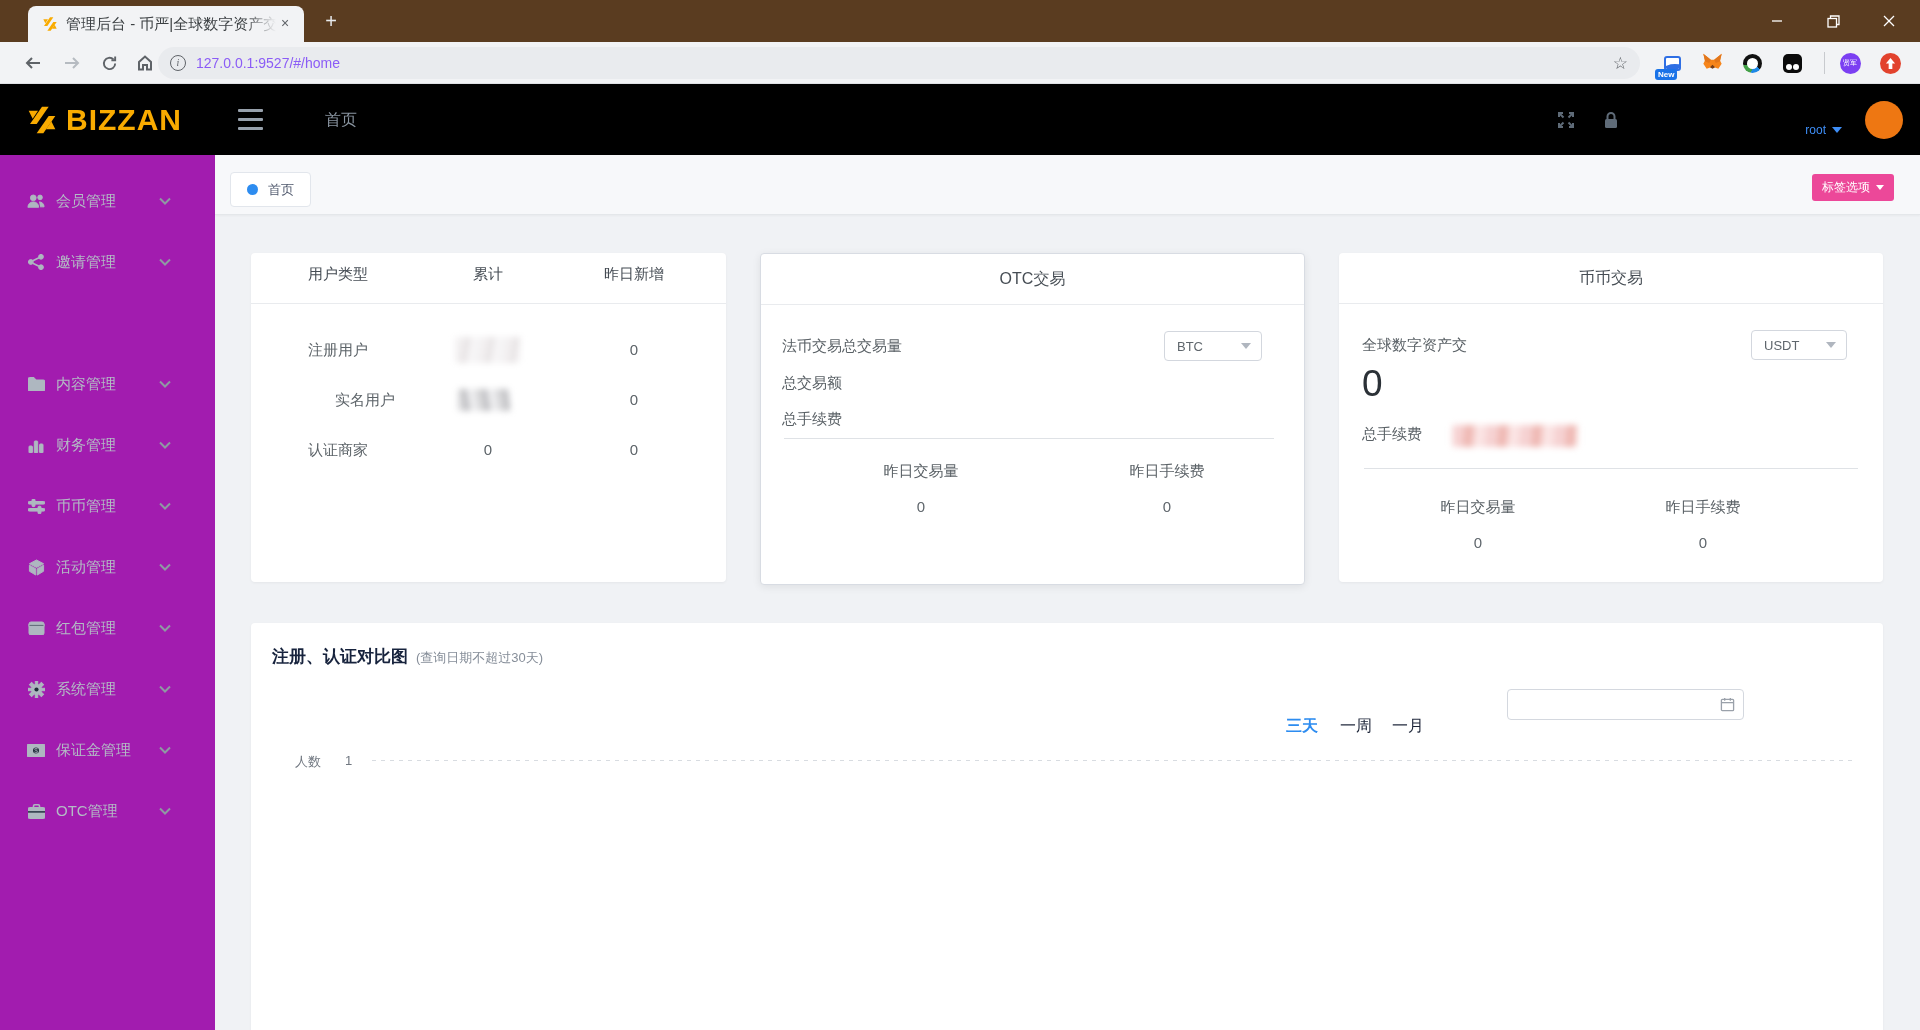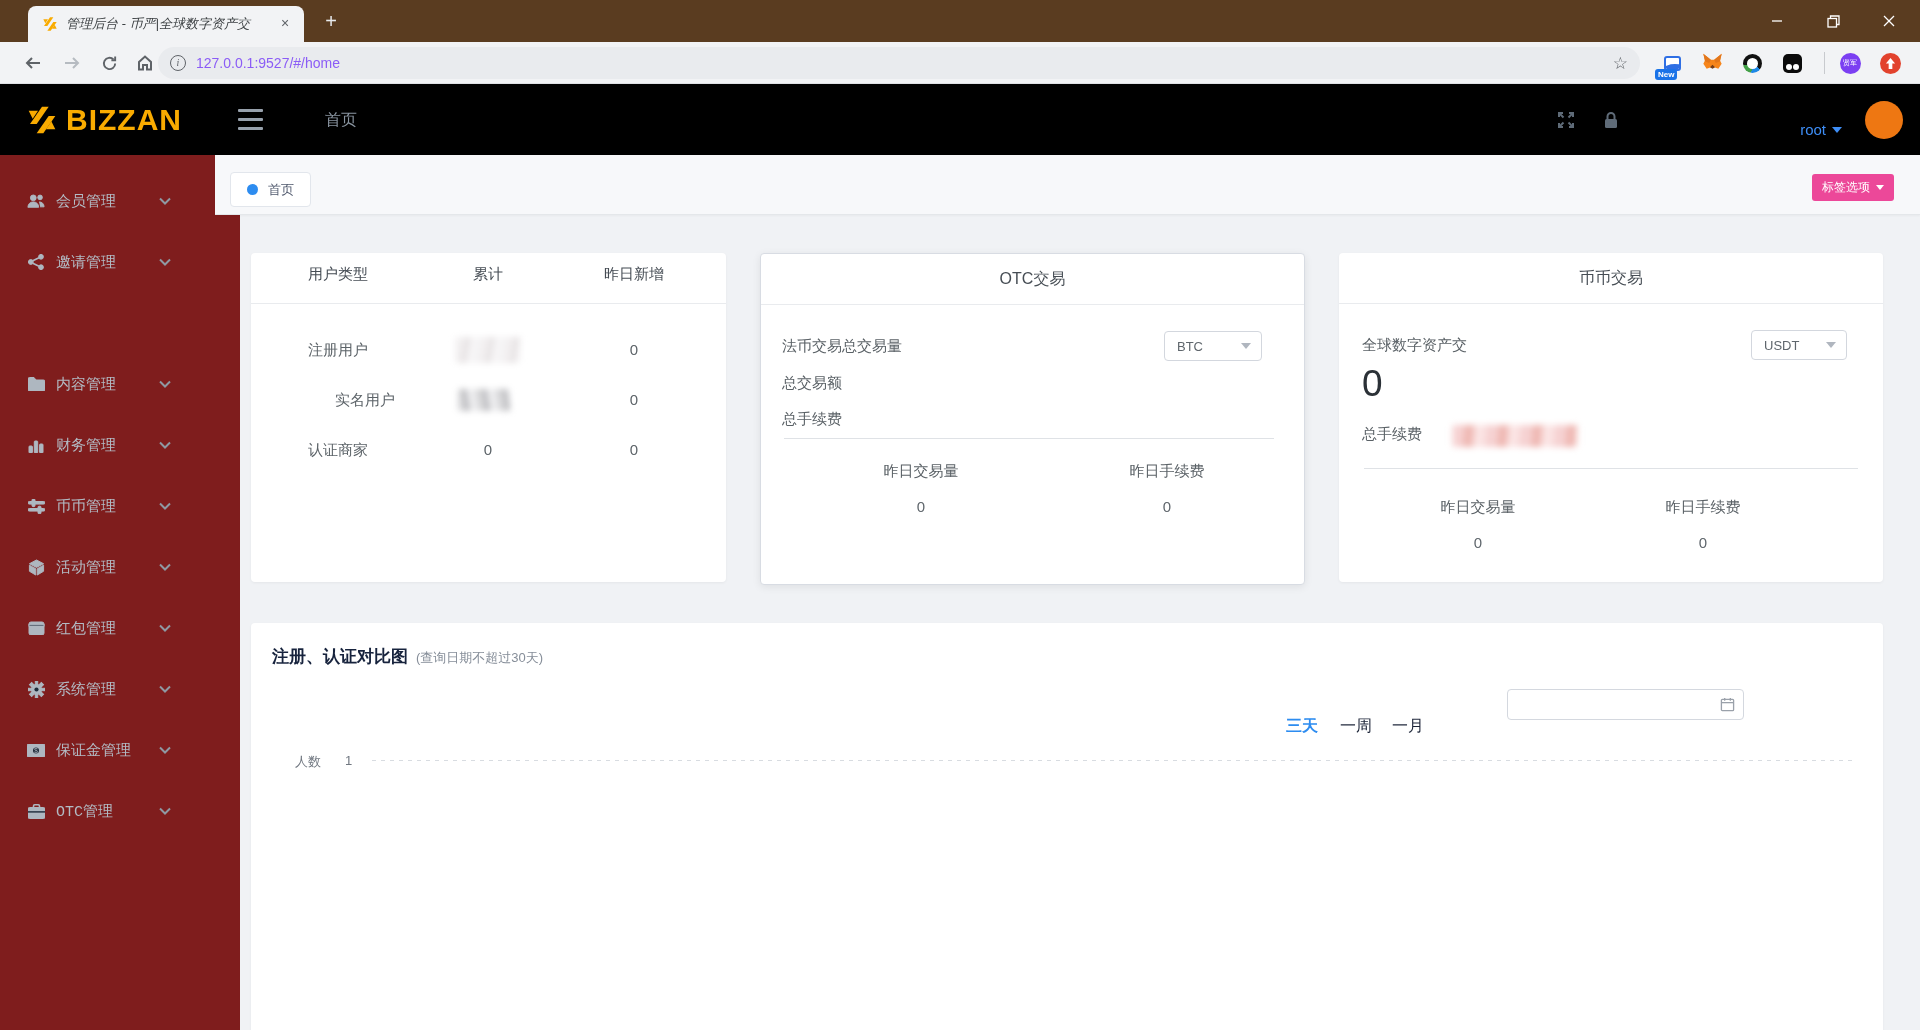--- a/index.html
+++ b/index.html
@@ -4,22 +4,22 @@
 <style>
   * { margin:0; padding:0; box-sizing:border-box; }
   html,body { width:1920px; height:1030px; overflow:hidden; }
   body { font-family:"Liberation Sans","DejaVu Sans",sans-serif; }
   .screen { position:relative; width:1920px; height:1030px; background:#f0f2f5; overflow:hidden; }
 
   
   .titlebar { position:absolute; left:0; top:0; width:1920px; height:42px; background:#5a3c20; }
   .tab { position:absolute; left:28px; top:6px; width:276px; height:36px; background:#f2f3f5;
          border-radius:8px 8px 0 0; display:flex; align-items:center; padding:0 10px 0 14px; }
-  .tab-title { flex:1; font-size:13px; color:#3c4043; white-space:nowrap; overflow:hidden; margin-left:8px;
-         -webkit-mask-image:linear-gradient(90deg,#000 85%,transparent); mask-image:linear-gradient(90deg,#000 85%,transparent);font-style:italic; }
+  .tab-title { flex:1; font-size:15px; color:#3c4043; white-space:nowrap; overflow:hidden; margin-left:8px;
+         -webkit-mask-image:linear-gradient(90deg,#000 85%,transparent); mask-image:linear-gradient(90deg,#000 85%,transparent); }
   .tab-close { width:18px; height:18px; line-height:17px; text-align:center; color:#5f6368; font-size:14px; border-radius:50%; cursor:pointer; }
   .newtab { position:absolute; left:318px; top:9px; width:26px; height:26px; color:#e8eaed; font-size:20px; line-height:25px; text-align:center; border-radius:50%; }
   .winctl { position:absolute; top:0; width:46px; height:42px; display:flex; align-items:center; justify-content:center; color:#fff; }
   .winctl svg { stroke:#fff; stroke-width:1.3; fill:none; }
 
   
   .toolbar { position:absolute; left:0; top:42px; width:1920px; height:42px; background:#f2f3f5; border-bottom:1px solid #dfe1e5; }
   .navbtn { position:absolute; top:5px; width:32px; height:32px; display:flex; align-items:center; justify-content:center; border-radius:50%; }
   .navbtn svg { stroke:#5f6368; stroke-width:2; fill:none; }
   .navbtn.disabled svg { stroke:#b6bbc1; }
@@ -45,26 +45,26 @@
 
   
   .appheader { position:absolute; left:0; top:84px; width:1920px; height:71px; background:#000; }
   .logo { position:absolute; left:24px; top:0; height:71px; display:flex; align-items:center; }
   .logo-text { color:#f9ab00; font-size:30px; font-weight:800; letter-spacing:1px; margin-left:6px; }
   .hamburger { position:absolute; left:238px; top:25px; width:25px; height:21px; display:flex; flex-direction:column; justify-content:space-between; cursor:pointer; }
   .hamburger div { height:3px; background:#97a1ac; border-radius:1px; }
   .nav-home { position:absolute; left:325px; top:0; height:71px; line-height:71px; color:#8a95a1; font-size:16px; cursor:pointer; }
   .hdr-icon { position:absolute; top:0; height:71px; display:flex; align-items:center; justify-content:center; width:34px; cursor:pointer; }
   .hdr-icon svg { stroke:#5f6b78; fill:#5f6b78; }
-  .hdr-user { position:absolute; right:78px; top:0; height:91px; display:flex; align-items:center; color:#3e8ef7; font-size:15px; cursor:pointer; }
+  .hdr-user { position:absolute; right:78px; top:0; height:91px; display:flex; align-items:center; color:#3e8ef7; font-size:12px; cursor:pointer; }
   .hdr-caret { width:0; height:0; border-left:5px solid transparent; border-right:5px solid transparent; border-top:6px solid #3e8ef7; margin-left:6px; }
   .avatar { position:absolute; right:17px; top:17px; width:38px; height:38px; border-radius:50%; background:#ee7712; cursor:pointer; }
 
   
-  .sidebar { position:absolute; left:0; top:155px; width:240px; height:875px; background:#7f1d1d;font-family:Liberation Mono, monospace; }
+  .sidebar { position:absolute; left:0; top:155px; width:215px; height:875px; background:#a21caf; }
   .side-item { position:absolute; left:0; width:215px; height:56px; display:flex; align-items:center; cursor:pointer; color:#b3bcc5; }
   .side-item .s-icon { position:absolute; left:27px; width:18px; height:18px; display:flex; align-items:center; justify-content:center; }
   .side-item .s-icon svg { fill:#aeb7c0; stroke:#aeb7c0; }
   .side-item .s-label { position:absolute; left:56px; font-size:15px; }
   .side-item .s-chevron { position:absolute; left:158px; width:14px; height:14px; }
   .side-item .s-chevron svg { stroke:#8f99a3; fill:none; stroke-width:2; }
 
   
   .tagbar { position:absolute; left:215px; top:155px; width:1705px; height:60px; background:#f7f8fa; border-bottom:1px solid #e4e7ea; box-shadow:0 1px 2px rgba(0,0,0,.04); }
   .home-tag { position:absolute; left:15px; top:17px; height:35px; background:#fff; border:1px solid #e2e6ec; border-radius:4px;

